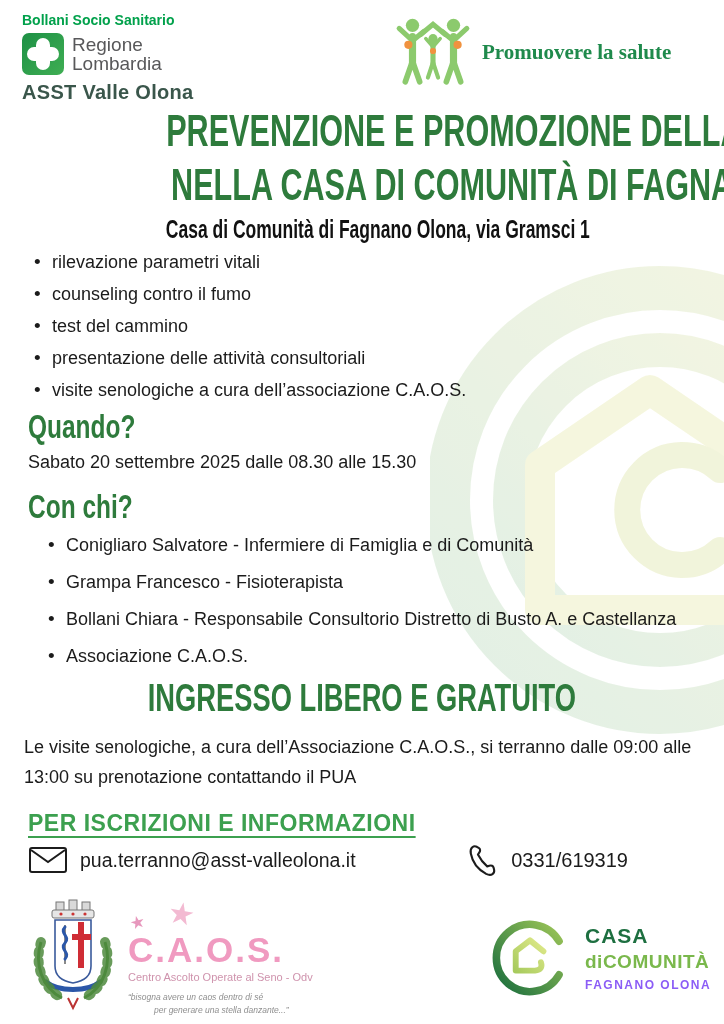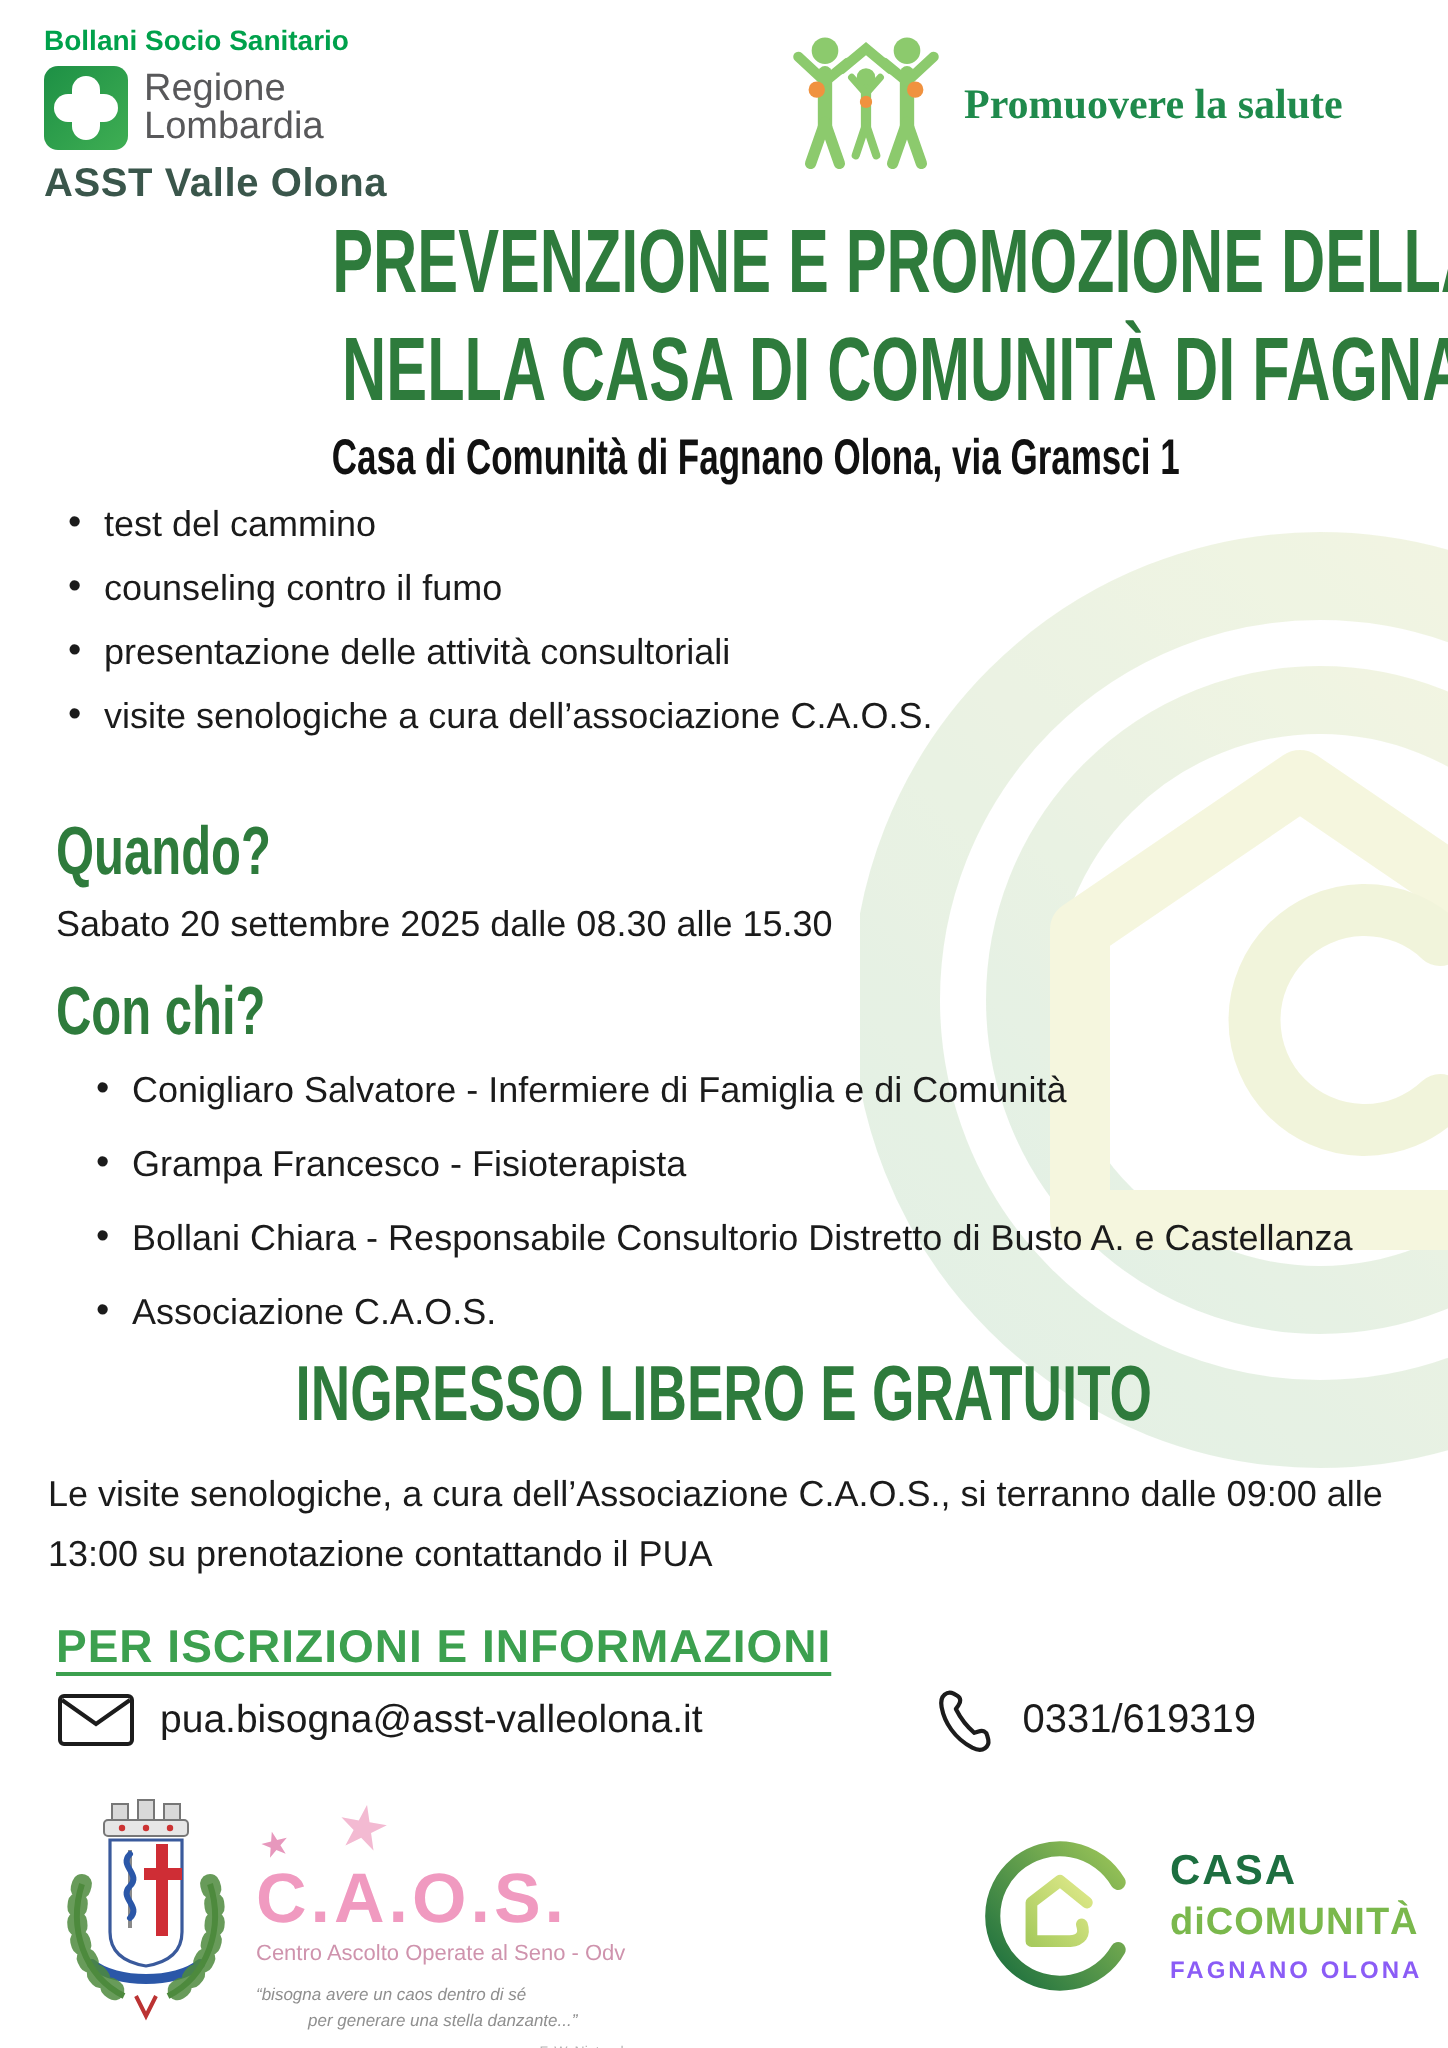--- a/index.html
+++ b/index.html
@@ -135,22 +135,23 @@
       <div class="promo-text">Promuovere la salute</div>
     </div>
 
     <div class="title">
       <div class="tline"><span class="cond">PREVENZIONE E PROMOZIONE DELLA SALUTE</span></div>
       <div class="tline"><span class="cond">NELLA CASA DI COMUNITÀ DI FAGNANO OLONA</span></div>
       <div class="subline"><span class="cond">Casa di Comunità di Fagnano Olona, via Gramsci 1</span></div>
     </div>
 
     <ul class="plain activities">
+      <li>rilevazione parametri vitali</li>
+      <li>counseling contro il fumo</li>
       <li>test del cammino</li>
-      <li>counseling contro il fumo</li>
       <li>presentazione delle attività consultoriali</li>
       <li>visite senologiche a cura dell’associazione C.A.O.S.</li>
     </ul>
 
     <div class="h-green quando-h"><span class="cond">Quando?</span></div>
     <div class="quando-t">Sabato 20 settembre 2025 dalle 08.30 alle 15.30</div>
 
     <div class="h-green conchi-h"><span class="cond">Con chi?</span></div>
     <ul class="plain people">
       <li>Conigliaro Salvatore - Infermiere di Famiglia e di Comunità</li>
@@ -163,21 +164,21 @@
 
     <div class="note">Le visite senologiche, a cura dell’Associazione C.A.O.S., si terranno dalle 09:00 alle 13:00 su prenotazione contattando il PUA</div>
 
     <div class="iscr-h">PER ISCRIZIONI E INFORMAZIONI</div>
     <div class="contact">
       <div class="c-item">
         <svg width="40" height="28" viewBox="0 0 40 28">
           <rect x="2" y="2" width="36" height="24" rx="2" fill="none" stroke="#1c1c1c" stroke-width="2"></rect>
           <path d="M3,4 L20,16 L37,4" fill="none" stroke="#1c1c1c" stroke-width="2"></path>
         </svg>
-        <span class="c-email">pua.bisogna@asst-valleolona.it</span>
+        <span class="c-email">pua.terranno@asst-valleolona.it</span>
       </div>
       <div class="c-item">
         <svg width="36" height="36" viewBox="0 0 36 36">
           <g transform="rotate(8 18 18)">
             <path d="M7,13 C5,7 9,4.5 12,5.5 L14,6.3 C16,7.2 16.2,9 15.2,11 L14.2,13 C17,17 21,21 25,23.5 L27,22.5 C29,21.5 30.8,22 31.6,24 L32.4,26 C33.4,29 31,33 25,31 C15.5,27.5 9.5,20.5 7,13 Z" fill="none" stroke="#1c1c1c" stroke-width="2.1" stroke-linejoin="round"></path>
           </g>
         </svg>
         <span class="c-phone">0331/619319</span>
       </div>
     </div>

